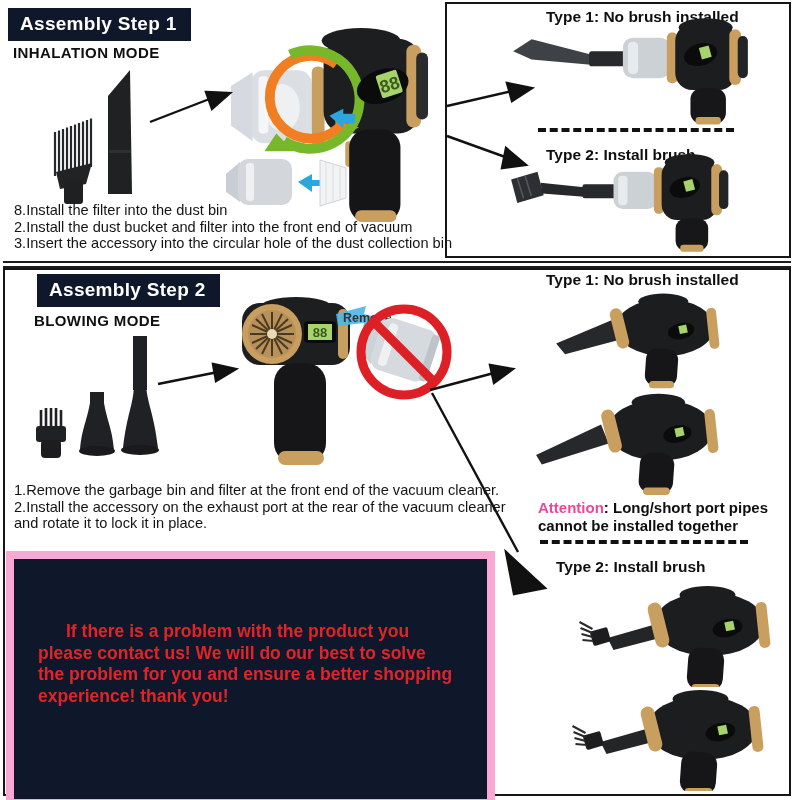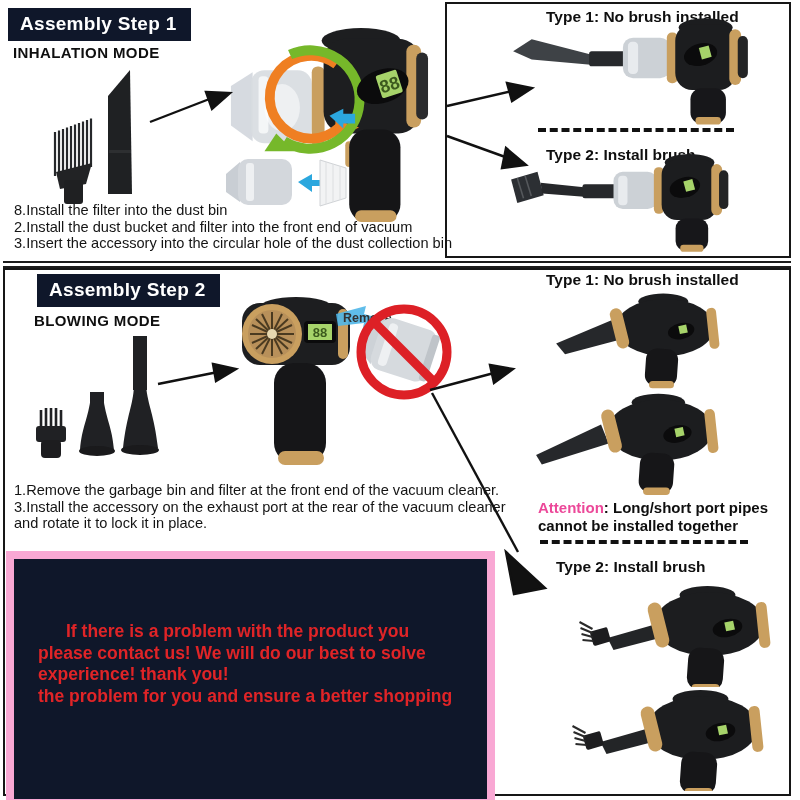--- a/index.html
+++ b/index.html
@@ -210,21 +210,21 @@
       <rect x="22" y="23" width="58" height="54" rx="11" fill="#d6dade"></rect>
       <rect x="30" y="28" width="9" height="44" rx="4" fill="#eef0f2"></rect>
       <rect x="74" y="26" width="8" height="48" rx="3" fill="#bfc4c9"></rect>
     </g>
     <circle cx="52" cy="52" r="43" fill="none" stroke="#dd2026" stroke-width="9"></circle>
     <line x1="22" y1="22" x2="82" y2="82" stroke="#dd2026" stroke-width="9"></line>
   </svg>
 
   <div class="abs instr" style="left:14px;top:482px;">
     <div>1.Remove the garbage bin and filter at the front end of the vacuum cleaner.</div>
-    <div>3.Install the accessory on the exhaust port at the rear of the vacuum cleaner</div>
+    <div>2.Install the accessory on the exhaust port at the rear of the vacuum cleaner</div>
     <div>and rotate it to lock it in place.</div>
   </div>
 
   <div class="abs typelabel" style="left:546px;top:271px;">Type 1: No brush installed</div>
 
   <svg class="abs" style="left:548px;top:290px;" width="185" height="100" viewBox="0 0 205 112">
     <path d="M8,60 L70,34 L78,56 L18,72 Z" fill="#26282b"></path>
     <use href="#s2body"></use>
   </svg>
   <svg class="abs" style="left:535px;top:390px;" width="198" height="107" viewBox="0 0 205 112">
@@ -270,22 +270,22 @@
           <line x1="3" y1="58" x2="14" y2="59"></line>
       </g>
       <use href="#s2body"></use>
     </g>
   </svg>
 
   <div class="abs noticebox" style="left:6px;top:551px;width:473px;height:240px;">
     <div class="notice" style="position:absolute;left:24px;top:62px;">
       <div class="indent">If there is a problem with the product you</div>
       <div>please contact us! We will do our best to solve</div>
+      <div>the problem for you and ensure a better shopping</div>
       <div>experience! thank you!</div>
-      <div>the problem for you and ensure a better shopping</div>
     </div>
   </div>
 
   <svg class="abs arrowlayer" style="left:0;top:0;" width="800" height="800" viewBox="0 0 800 800">
     <g stroke="#111" stroke-width="2.4" fill="#111">
       <line x1="150" y1="122" x2="212" y2="98"></line>
       <polygon points="206,92 230,93 212,109"></polygon>
       <line x1="447" y1="106" x2="512" y2="91"></line>
       <polygon points="507,83 532,88 512,101"></polygon>
       <line x1="447" y1="136" x2="508" y2="158"></line>

